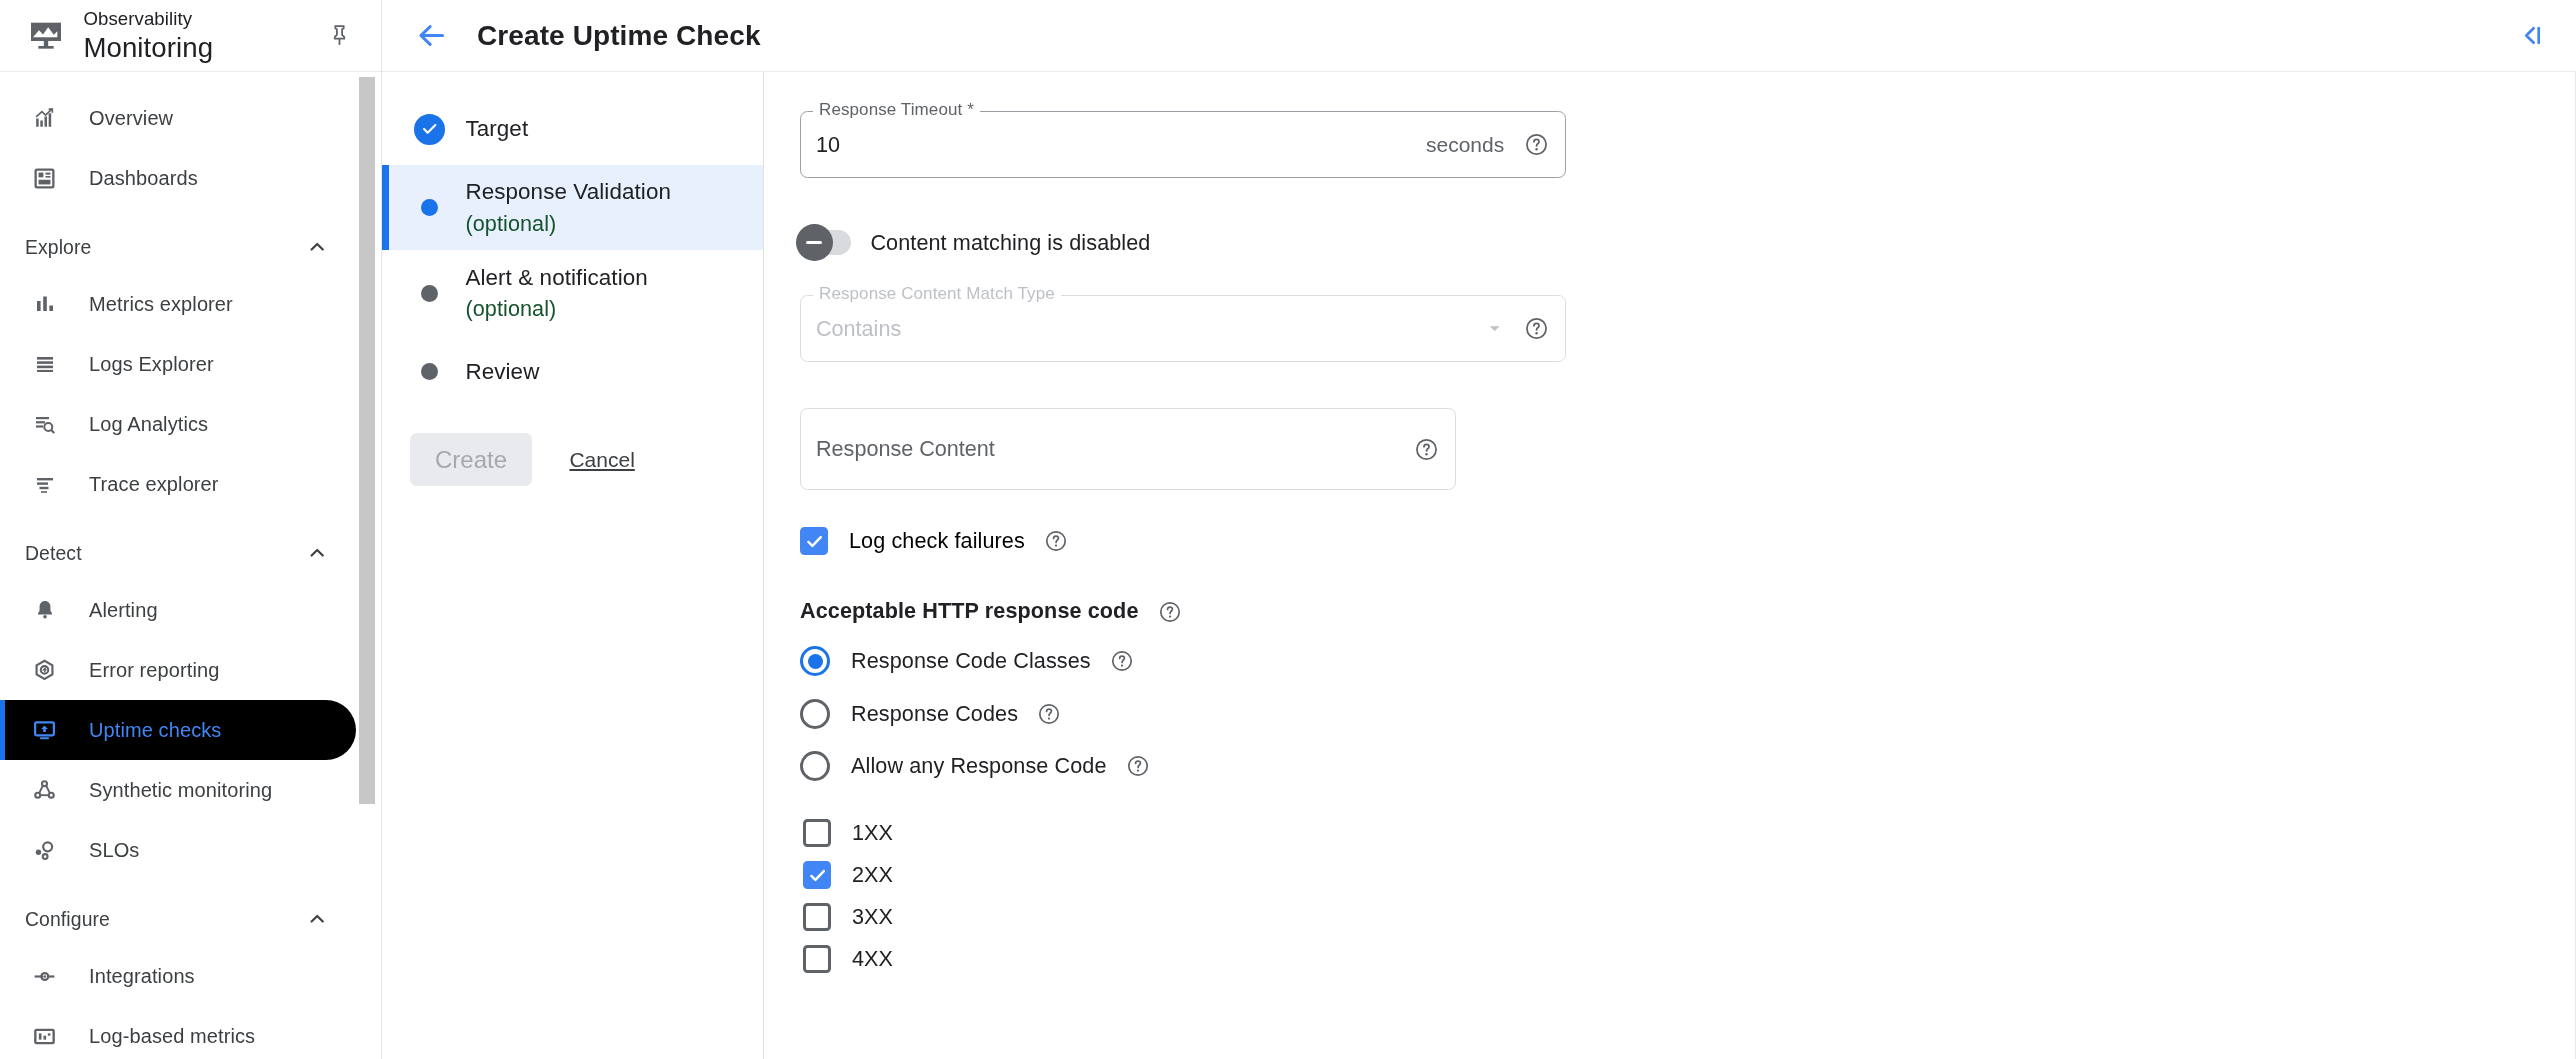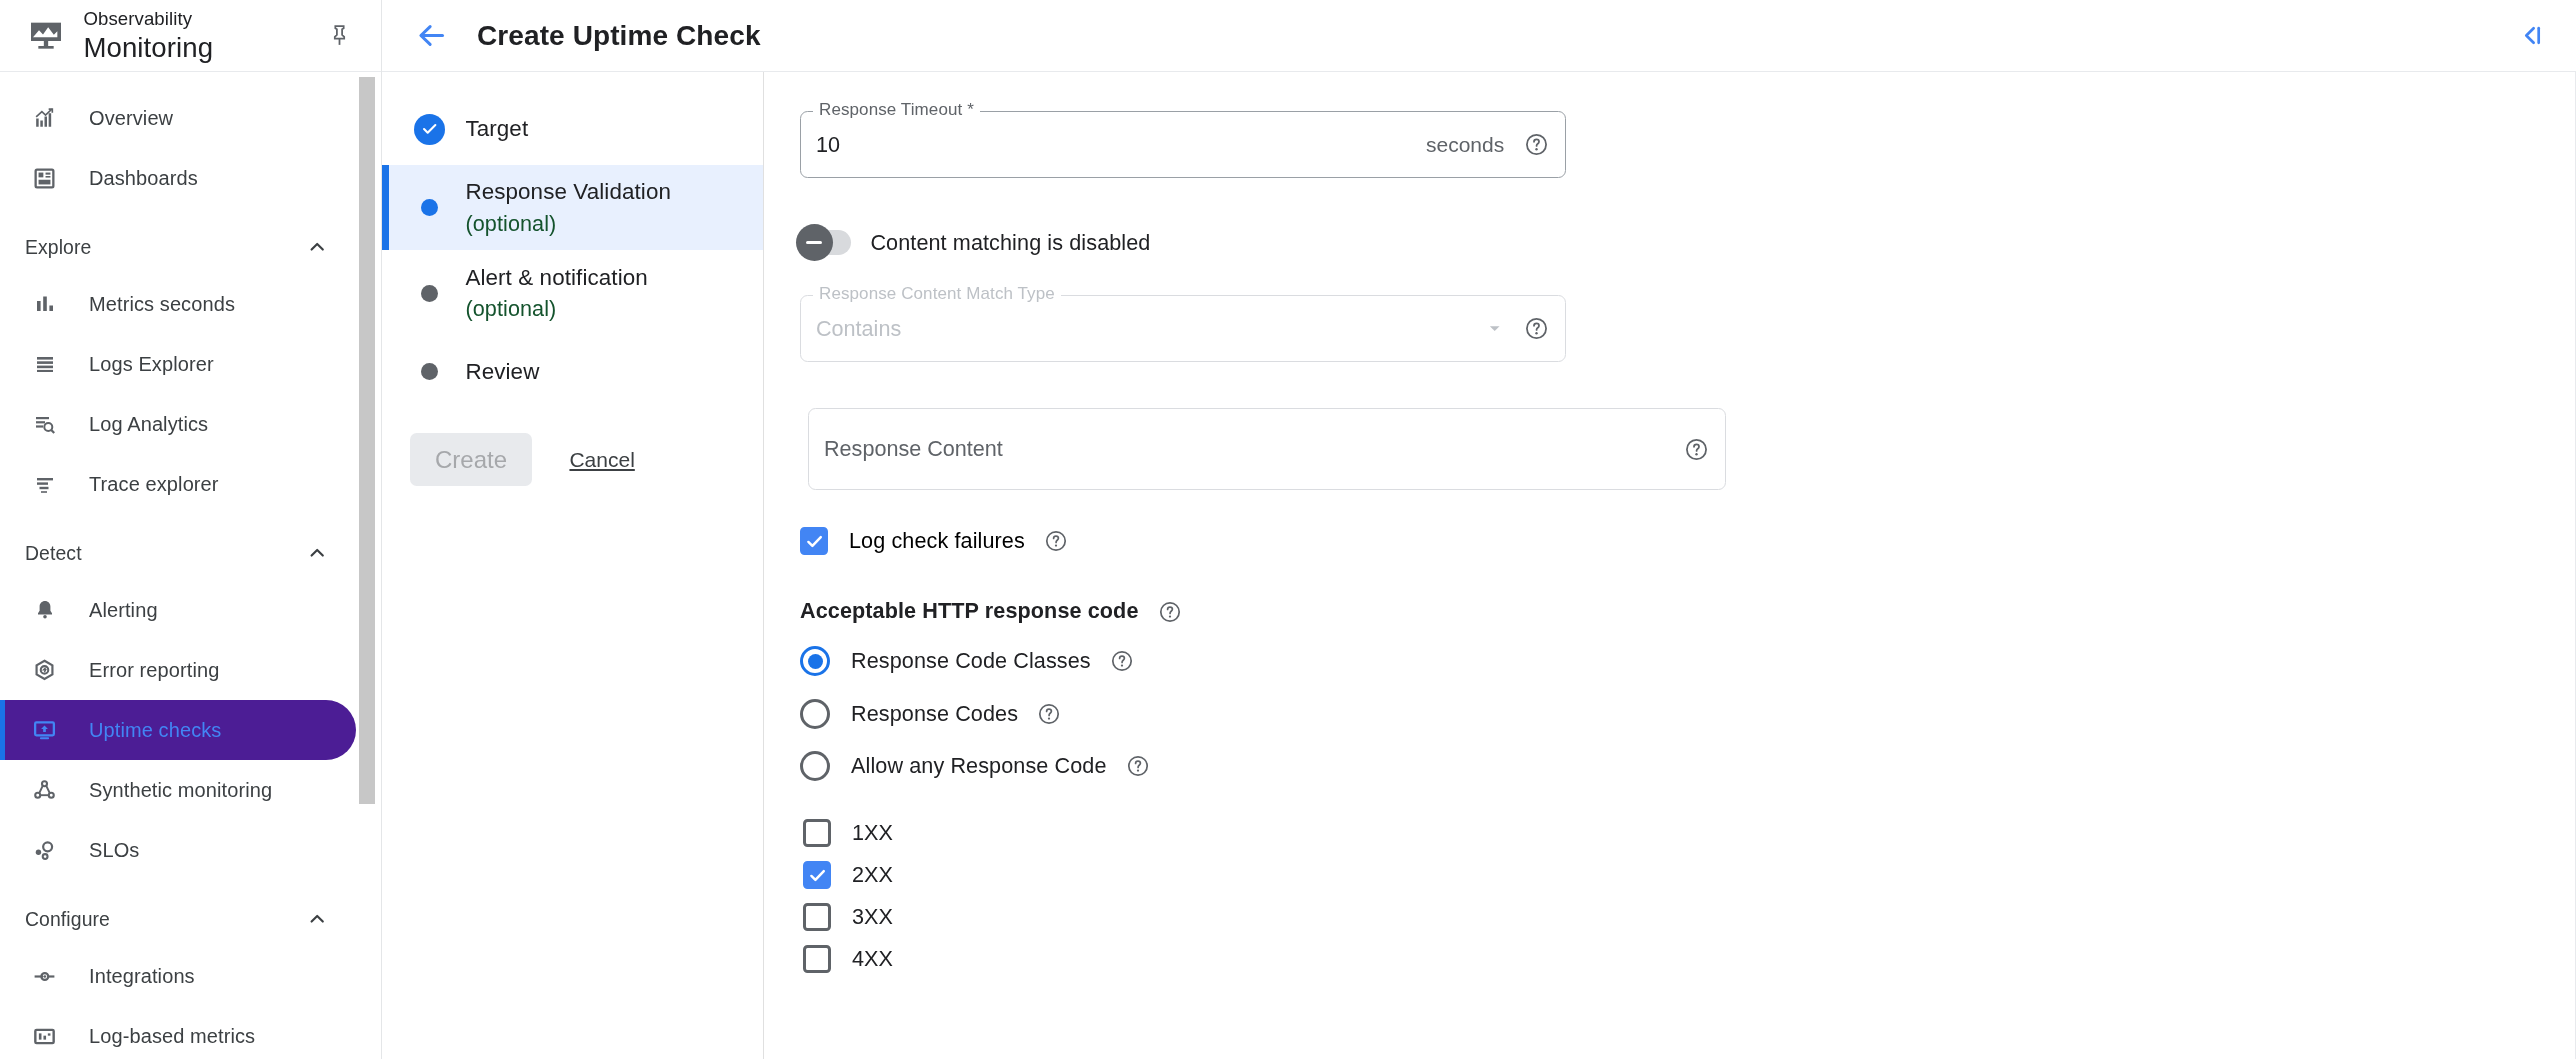--- a/index.html
+++ b/index.html
@@ -38,21 +38,21 @@
   }
   .sb-list { padding-right: 25px; }
 
   .sb-item {
     height: 60px; display: flex; align-items: center;
     padding-left: 25px; cursor: pointer; position: relative;
     border-radius: 0 30px 30px 0;
   }
   .sb-item .ic { width: 39px; flex: 0 0 39px; display:flex; align-items:center; justify-content:center; }
   .sb-item .lbl { margin-left: 25px; font-size: 20px; color: #3c4043; letter-spacing:0.1px; white-space: nowrap;}
-  .sb-item.active { background: #4c1d95; }
+  .sb-item.active { background: #000000; }
   .sb-item.active .lbl { color: #4285f4; }
   .sb-item.active::before {
     content: ""; position: absolute; left: 0; top: 0; bottom: 0; width: 5.2px; background: #1a73e8;
   }
 
   .sb-group {
     height: 54px; display: flex; align-items: center; justify-content: space-between;
     padding: 0 28px 0 25px; margin-top: 12px;
   }
   .sb-group .gl { font-size: 19.4px; color: #3c4043; letter-spacing:0.1px; }
@@ -142,23 +142,23 @@
     position: relative; flex: 0 0 51px; cursor: pointer;
   }
   .toggle .knob {
     position: absolute; left: -4.5px; top: -6px; width: 37px; height: 37px; border-radius: 50%;
     background: #5f6368; display: flex; align-items: center; justify-content: center;
   }
   .toggle .knob .dash { width: 16.4px; height: 3px; background: #fff; border-radius: 1.5px; }
   .toggle-label { margin-left: 19.4px; font-size: 21.6px; color: #202124; letter-spacing:0.1px;}
 
   .textarea-box {
-    margin-top: 46px; width: 918px; height: 82px;
+    margin-top: 46px; width: 656px; height: 82px;
     border: 1.5px solid #dadce0; border-radius: 7.5px;
-    display: flex; align-items: center; padding: 0 16.4px 0 15px; margin-left: 8px;
+    display: flex; align-items: center; padding: 0 16.4px 0 15px;
   }
   .textarea-box .ph { font-size: 21.6px; color: #5f6368; }
 
   .check-row { display: flex; align-items: center; margin-top: 37px; }
   .cbox {
     width: 28px; height: 28px; border: 3px solid #5f6368; border-radius: 4.5px;
     flex: 0 0 28px; background: #fff; cursor: pointer;
     display: flex; align-items: center; justify-content: center;
   }
   .cbox.checked { background: #4285f4; border-color: #4285f4; }
@@ -249,21 +249,21 @@
         </div>
 
         <div class="sb-item">
           <span class="ic">
             <svg width="24" height="24" viewBox="0 0 24 24">
               <rect x="4" y="9" width="3.6" height="10" fill="#5f6368"></rect>
               <rect x="10.2" y="4.5" width="3.6" height="14.5" fill="#5f6368"></rect>
               <rect x="16.4" y="13.5" width="3.6" height="5.5" fill="#5f6368"></rect>
             </svg>
           </span>
-          <span class="lbl">Metrics seconds</span>
+          <span class="lbl">Metrics explorer</span>
         </div>
 
         <div class="sb-item">
           <span class="ic">
             <svg width="24" height="24" viewBox="0 0 24 24">
               <rect x="4" y="5" width="16" height="2.6" fill="#5f6368"></rect>
               <rect x="4" y="9.3" width="16" height="2.6" fill="#5f6368"></rect>
               <rect x="4" y="13.6" width="16" height="2.6" fill="#5f6368"></rect>
               <rect x="4" y="17.9" width="16" height="2.1" fill="#5f6368"></rect>
             </svg>

